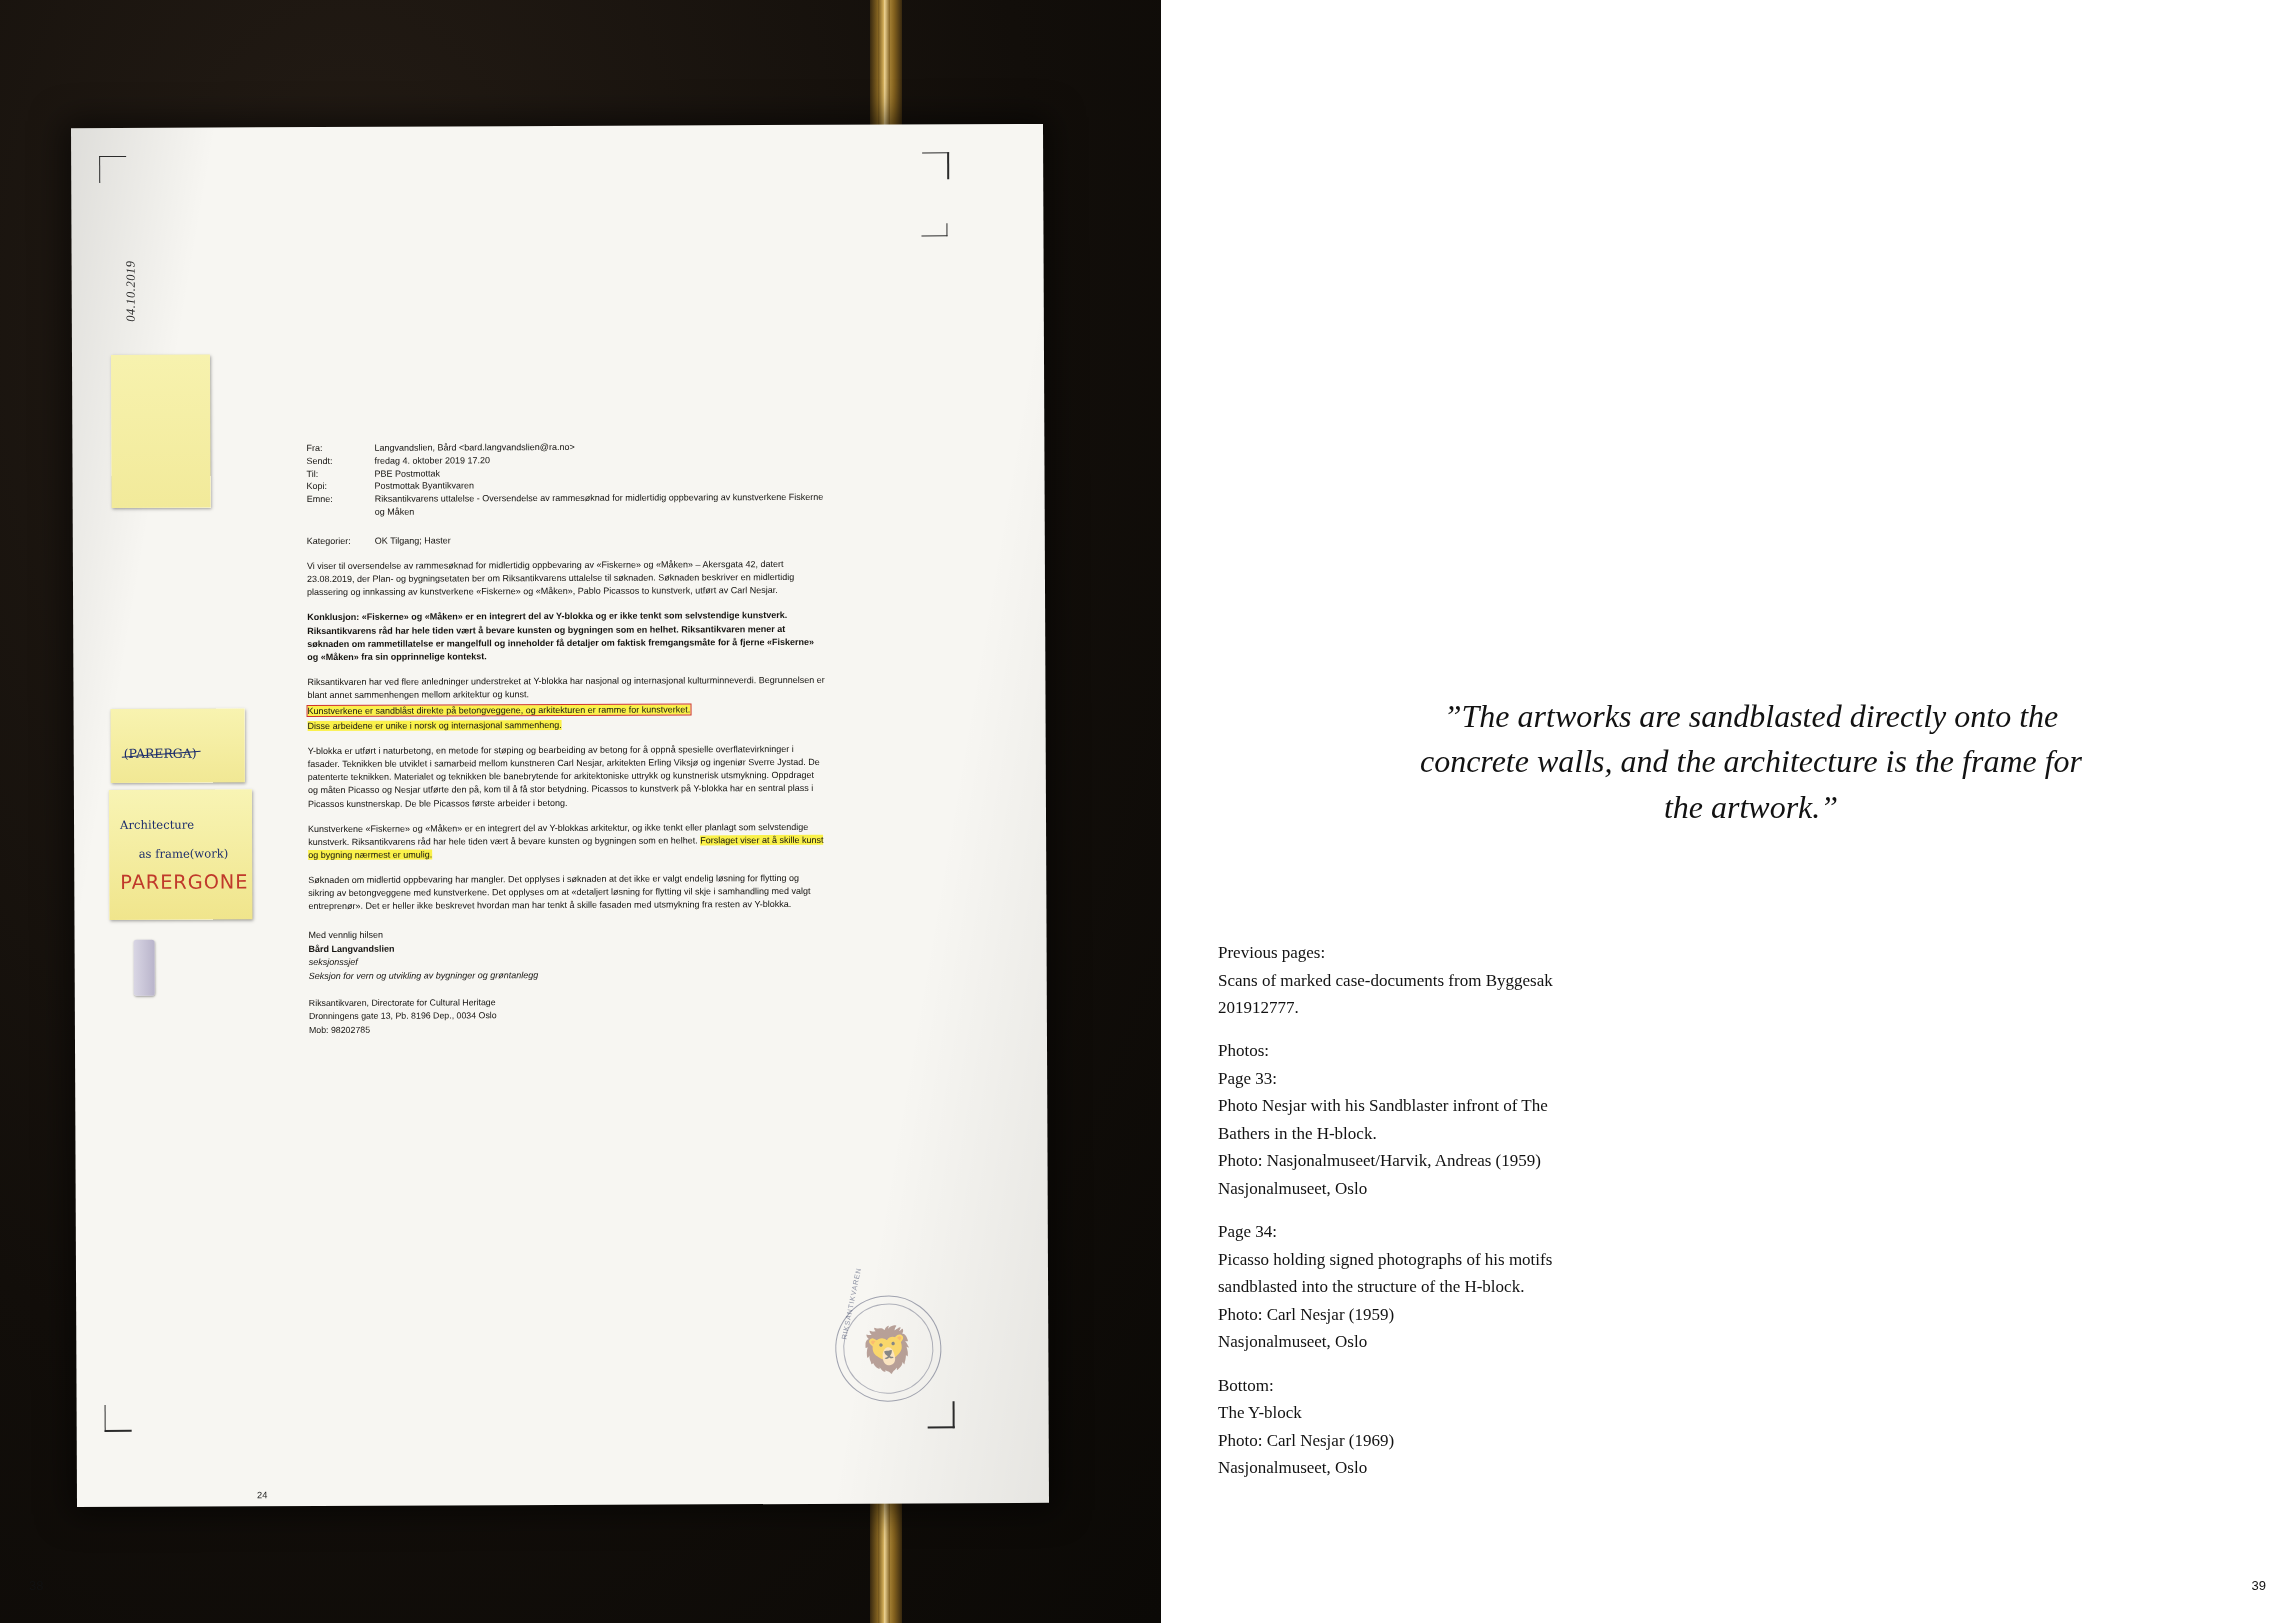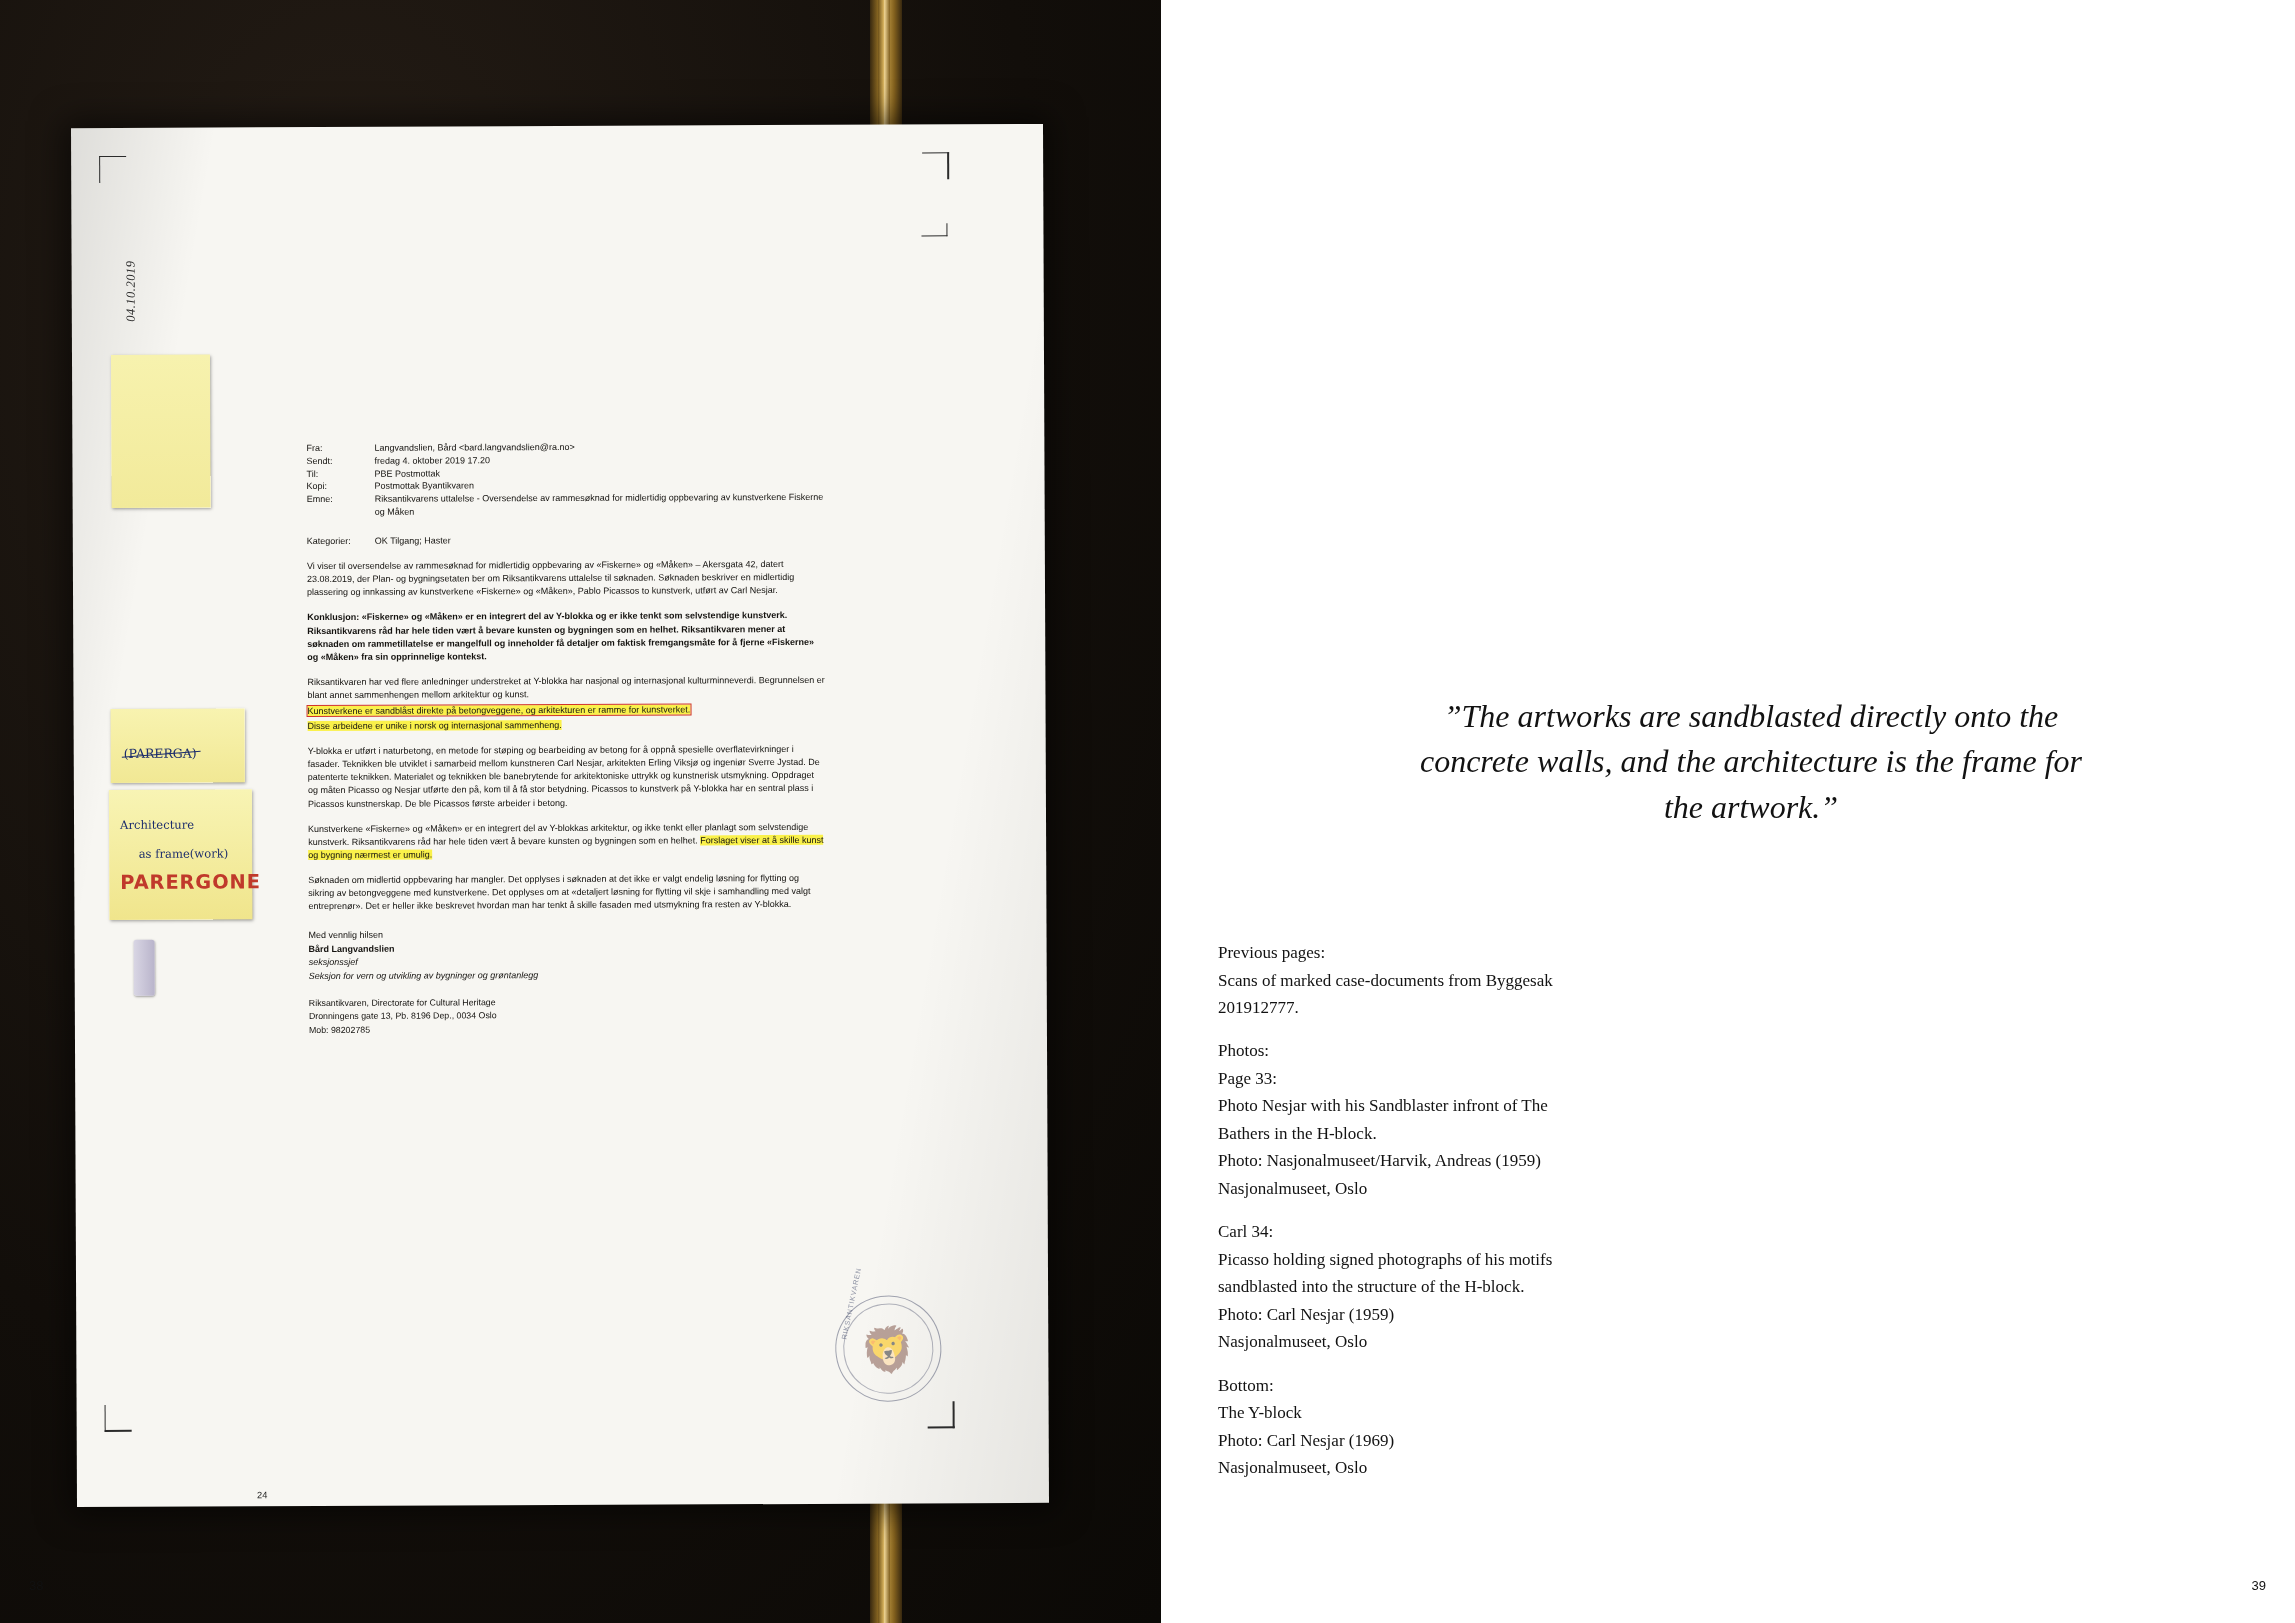--- a/index.html
+++ b/index.html
@@ -90,21 +90,21 @@
     font-family: "DejaVu Serif", serif;
     color: #1b2c6b;
     font-size: 12.5px;
     line-height: 1.25;
     white-space: pre-line;
   }
   .parergone {
     position: absolute;
     left: 46px; top: 743px;
     font-family: "DejaVu Sans", sans-serif;
-    font-weight: 700;
+    font-weight: 400;
     font-size: 19.4px;
     letter-spacing: 0.9px;
     color: #c0392b;
   }
   .clip {
     position: absolute;
     left: 59px; top: 812px;
     width: 21px; height: 56px;
     background: linear-gradient(90deg,#d9d6e4,#b9b4cb);
     border-radius: 2.8px;
@@ -355,21 +355,21 @@
     </div>
     <div class="blk">
       <div>Photos:</div>
       <div>Page 33:</div>
       <div>Photo Nesjar with his Sandblaster infront of The</div>
       <div>Bathers in the H-block.</div>
       <div>Photo: Nasjonalmuseet/Harvik, Andreas (1959)</div>
       <div>Nasjonalmuseet, Oslo</div>
     </div>
     <div class="blk">
-      <div>Carl 34:</div>
+      <div>Page 34:</div>
       <div>Picasso holding signed photographs of his motifs</div>
       <div>sandblasted into the structure of the H-block.</div>
       <div>Photo: Carl Nesjar (1959)</div>
       <div>Nasjonalmuseet, Oslo</div>
     </div>
     <div class="blk">
       <div>Bottom:</div>
       <div>The Y-block</div>
       <div>Photo: Carl Nesjar (1969)</div>
       <div>Nasjonalmuseet, Oslo</div>

